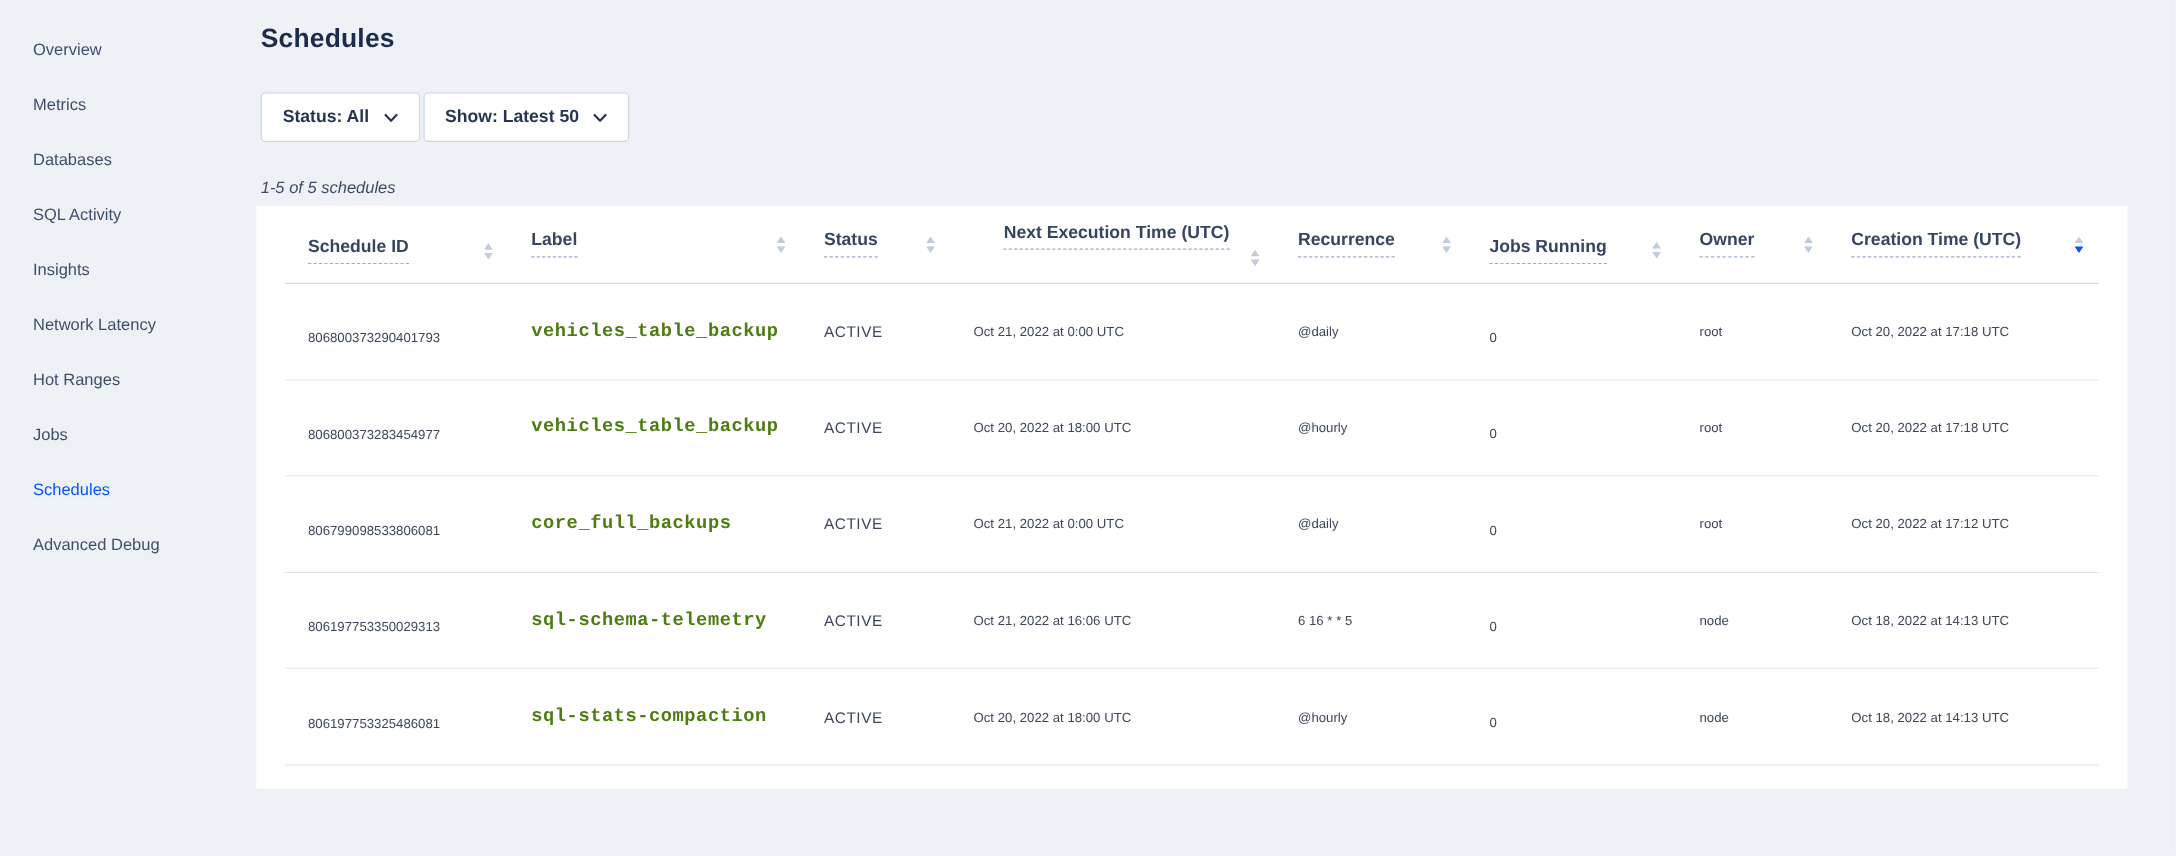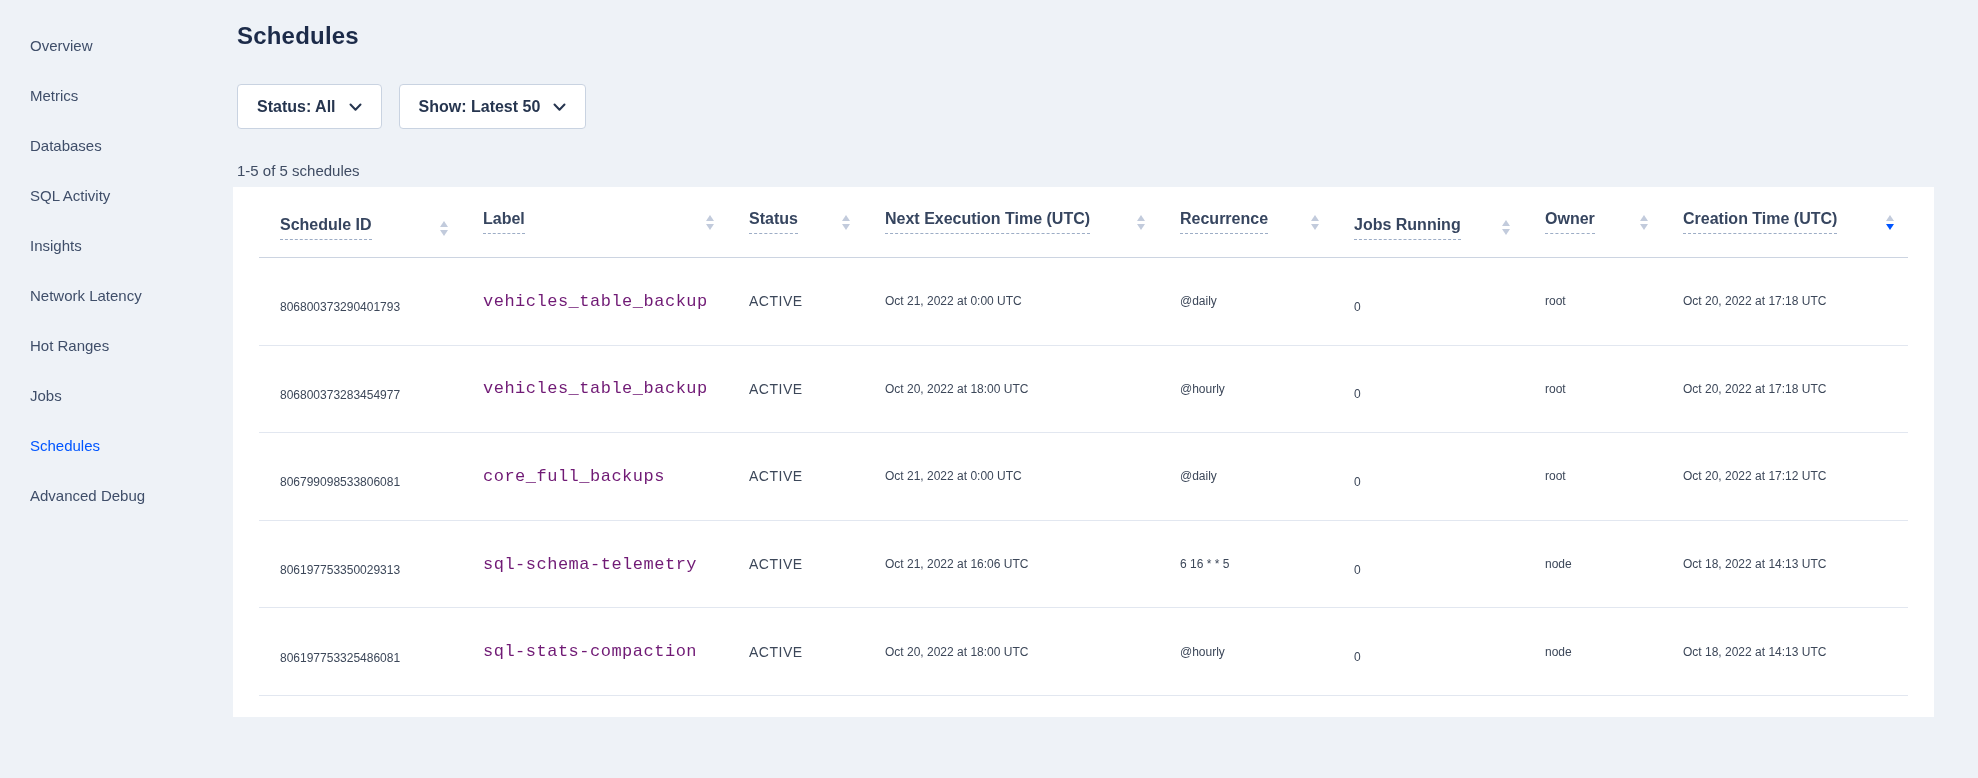--- a/index.html
+++ b/index.html
@@ -28,34 +28,34 @@
 
   
   .main { position:absolute; left:233px; top:0; right:0; bottom:0; }
 
   .page-title {
     position:absolute; left:4px; top:22px;
     font-size:24px; font-weight:700; color:#1c2b49;
     letter-spacing:.2px;
   }
 
-  .filters { position:absolute; left:4px; top:84px; display:flex; gap:17px; }
+  .filters { position:absolute; left:4px; top:84px; display:flex; gap:3px; }
   .dropdown-btn {
     height:45px; display:inline-flex; align-items:center; gap:13px;
     padding:0 19px;
     background:#ffffff;
     border:1px solid #c9d3e1; border-radius:4px;
     font-size:16px; font-weight:700; color:#26354f;
     cursor:pointer;
   }
   .chev { display:inline-flex; margin-top:2px; }
 
   .summary {
     position:absolute; left:4px; top:162px;
-    font-size:15px; color:#3f4c63;
+    font-size:15px; color:#3f4c63;font-style:italic;
   }
 
   
   .card {
     position:absolute; left:0; top:187px;
     width:1701px; height:530px;
     background:#ffffff;
   }
   .table { margin:0 26px; }
 
@@ -84,28 +84,28 @@
     border-bottom:1px solid #e2e7f0;
     cursor:pointer;
   }
   .td {
     padding-left:21px;
     font-size:12px; color:#3c4759;
     white-space:nowrap; overflow:hidden;
   }
   .td.mono {
     font-family:"Liberation Mono","DejaVu Sans Mono",monospace;
-    font-weight:400; font-size:17px; letter-spacing:.5px;
-    color:#701a75;
+    font-weight:700; font-size:17px; letter-spacing:.5px;
+    color:#4d7c0f;
   }
   .td.status { font-size:14px; letter-spacing:.5px; }
 
   
   .c0 { width:203px;margin-top:12px; } .c1 { width:266px; } .c2 { width:136px; }
-  .c3 { width:295px; } .c4 { width:174px; } .c5 { width:191px;margin-top:11px; }
+  .c3 { width:295px;flex-direction:column; } .c4 { width:174px; } .c5 { width:191px;margin-top:11px; }
   .c6 { width:138px; } .c7 { flex:1; }
 </style>
 </head>
 <body>
 
 <nav class="sidebar">
   <div class="nav-item">Overview</div>
   <div class="nav-item">Metrics</div>
   <div class="nav-item">Databases</div>
   <div class="nav-item">SQL Activity</div>

